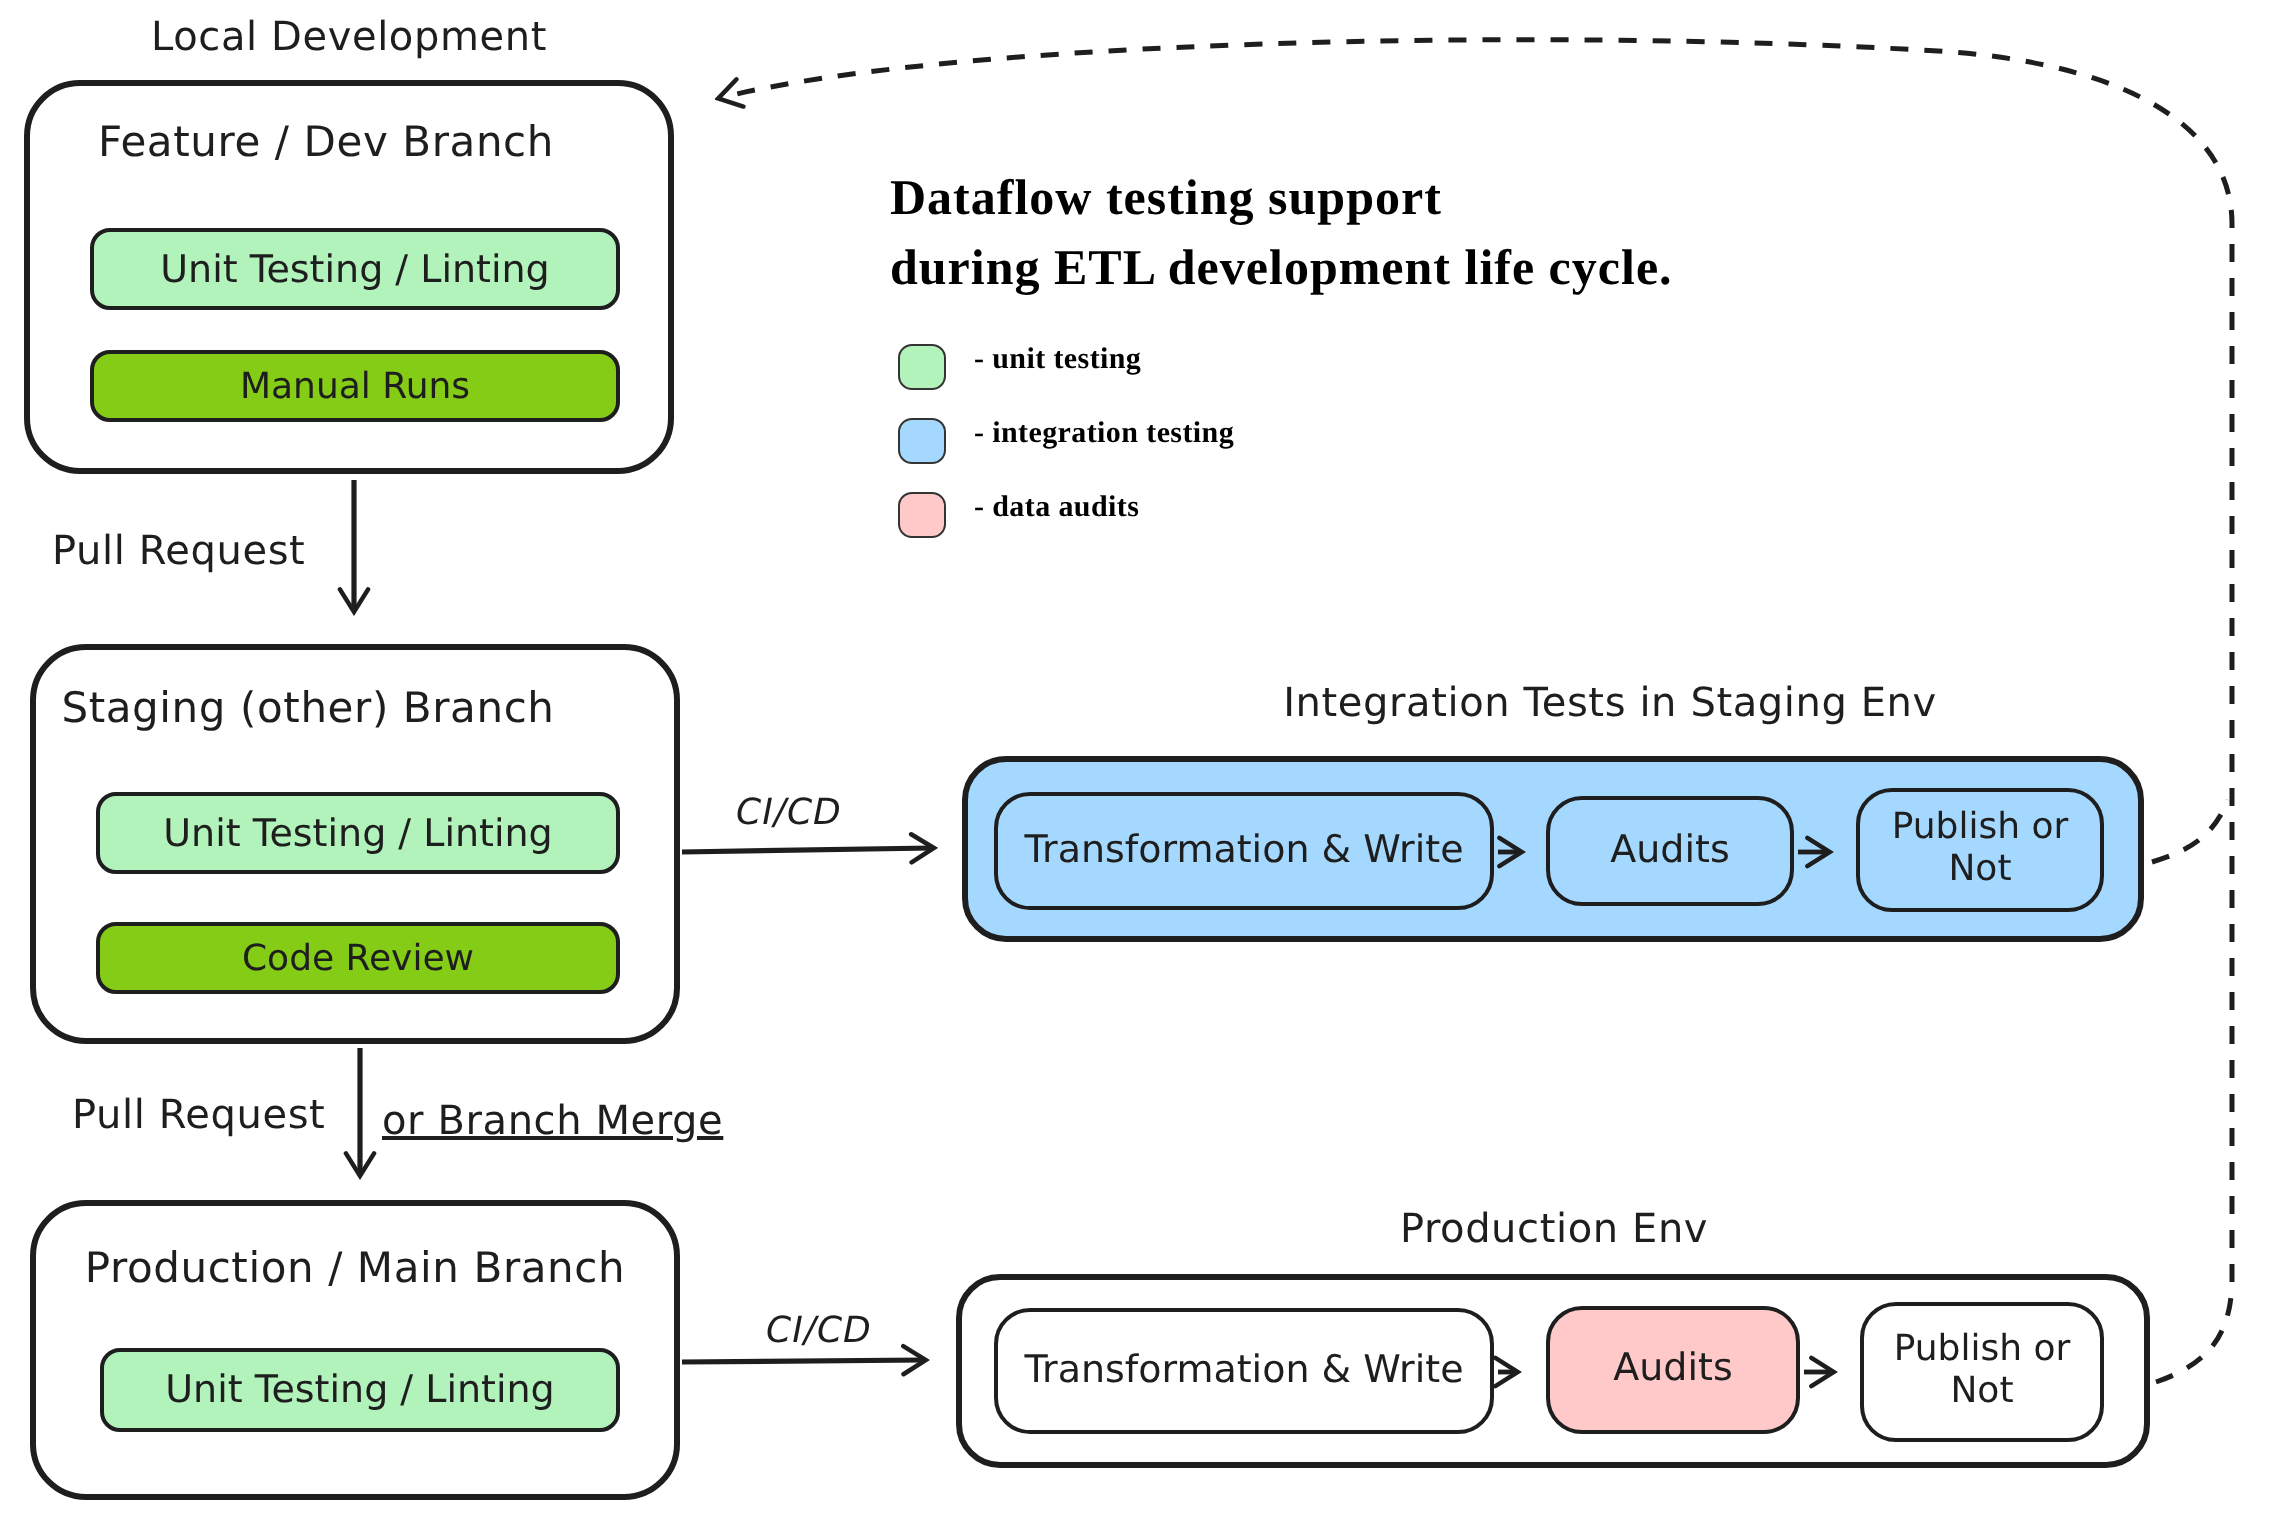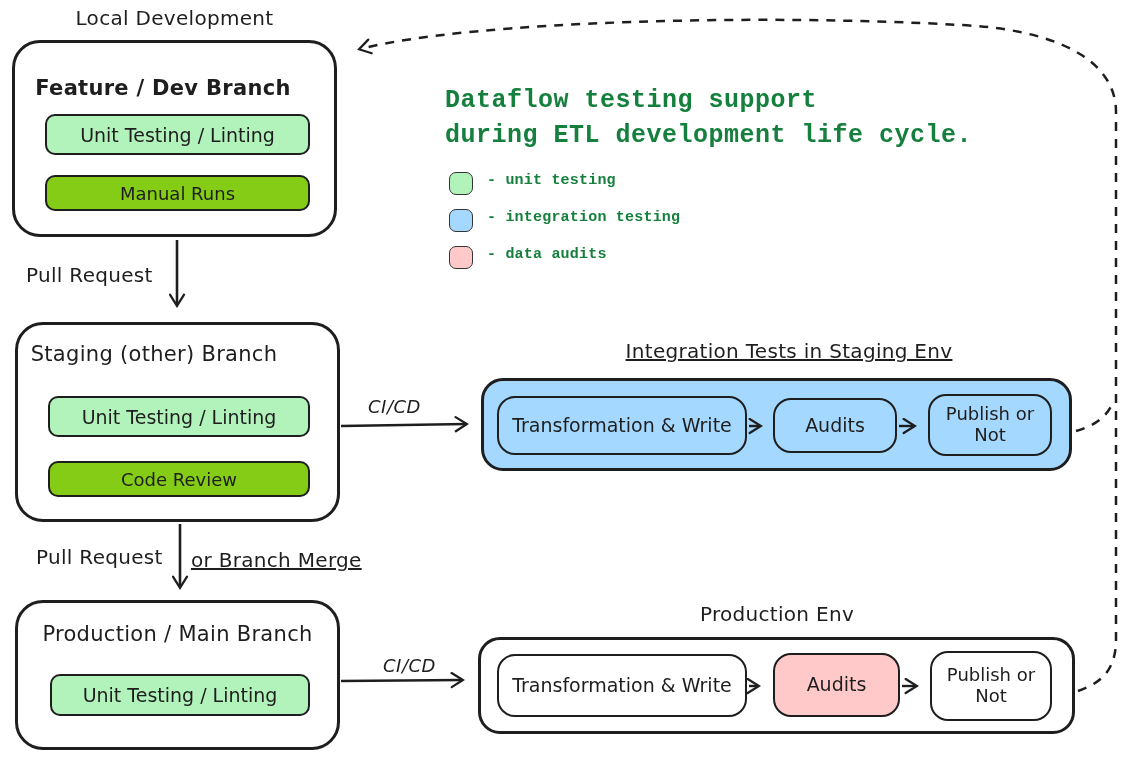--- a/index.html
+++ b/index.html
@@ -4,21 +4,21 @@
 <style>
   html,body{margin:0;padding:0;background:#ffffff;}
   .canvas{
     position:relative;
     width:1135px;height:760px;
     background:#ffffff;
     overflow:hidden;
     color:#1e1e1e;
   }
   .hand{font-family:"DejaVu Sans","Liberation Sans",sans-serif;color:#1e1e1e;text-align:center;}
-  .mono{font-family:Liberation Mono, monospace;color:#15803d;}
+  .mono{font-family:Liberation Serif, serif;color:#000000;}
   .abs{position:absolute;box-sizing:border-box;}
   .center{display:flex;align-items:center;justify-content:center;text-align:center;}
 
   
   .branch-box{
     background:#ffffff;
     border:3.5px solid #1e1e1e;
     border-radius:28px;
   }
   .branch-title{font-size:21px;letter-spacing:.3px;}
@@ -76,42 +76,42 @@
     <span class="mono legend-label">- integration testing</span>
   </div>
   <div class="legend-row" style="left:449px;top:246px;">
     <span class="legend-swatch" style="background-color: rgb(255, 201, 201);"></span>
     <span class="mono legend-label">- data audits</span>
   </div>
 
   <div class="abs hand caption center" style="left:12px;top:6px;width:325px;">Local Development</div>
 
   <div class="abs branch-box" style="left:12px;top:40px;width:325px;height:197px;"></div>
-  <div class="abs hand branch-title center" style="left:12px;top:76px;width:302px;font-weight:bold;">Feature / Dev Branch</div>
+  <div class="abs hand branch-title center" style="left:12px;top:59px;width:302px;">Feature / Dev Branch</div>
   <div class="abs hand step center" style="left:45px;top:114px;width:265px;height:41px;background:#b2f2bb;">Unit Testing / Linting</div>
   <div class="abs hand step center" style="left:45px;top:175px;width:265px;height:36px;font-size:18px;">Manual Runs</div>
 
   <div class="abs hand edge-label" style="left:26px;top:263px;">Pull Request</div>
 
   <div class="abs branch-box" style="left:15px;top:322px;width:325px;height:200px;"></div>
   <div class="abs hand branch-title center" style="left:15px;top:342px;width:278px;">Staging (other) Branch</div>
   <div class="abs hand step center" style="left:48px;top:396px;width:262px;height:41px;background:#b2f2bb;">Unit Testing / Linting</div>
   <div class="abs hand step center" style="left:48px;top:461px;width:262px;height:36px;font-size:18px;">Code Review</div>
 
   <div class="abs hand edge-label" style="left:36px;top:545px;">Pull Request</div>
   <div class="abs hand edge-label" style="left:191px;top:548px;text-decoration:underline;">or Branch Merge</div>
 
   <div class="abs branch-box" style="left:15px;top:600px;width:325px;height:150px;"></div>
   <div class="abs hand branch-title center" style="left:15px;top:622px;width:325px;">Production / Main Branch</div>
   <div class="abs hand step center" style="left:50px;top:674px;width:260px;height:42px;background:#b2f2bb;">Unit Testing / Linting</div>
 
   <div class="abs hand cicd-label" style="left:368px;top:396px;">CI/CD</div>
   <div class="abs hand cicd-label" style="left:383px;top:655px;">CI/CD</div>
 
-  <div class="abs hand caption center" style="left:494px;top:339px;width:590px;text-decoration:underline;">Integration Tests in Staging Env</div>
+  <div class="abs hand caption center" style="left:510px;top:339px;width:590px;">Integration Tests in Staging Env</div>
   <div class="abs env-box" style="left:481px;top:378px;width:591px;height:93px;background:#a5d8ff;"></div>
   <div class="abs hand env-step center" style="left:497px;top:396px;width:250px;height:59px;background:#a5d8ff;">Transformation &amp; Write</div>
   <div class="abs hand env-step center" style="left:773px;top:398px;width:124px;height:55px;background:#a5d8ff;">Audits</div>
   <div class="abs hand env-step center" style="left:928px;top:394px;width:124px;height:62px;background:#a5d8ff;flex-direction:column;font-size:18px;">
     <div>Publish or</div>
     <div>Not</div>
   </div>
 
   <div class="abs hand caption center" style="left:482px;top:602px;width:590px;">Production Env</div>
   <div class="abs env-box" style="left:478px;top:637px;width:597px;height:97px;background:#ffffff;"></div>

